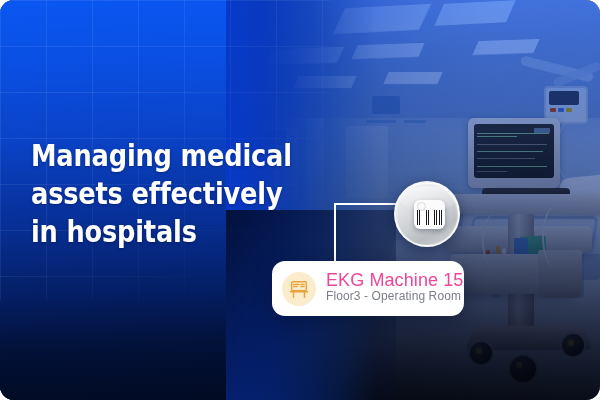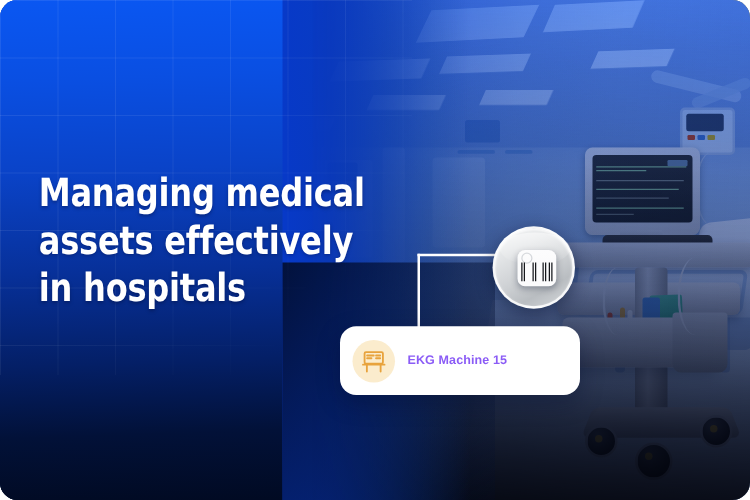--- a/index.html
+++ b/index.html
@@ -223,21 +223,21 @@
     box-shadow:0 6px 18px rgba(2,12,45,.35);
     display:flex;align-items:center;padding:0 0 0 10px;box-sizing:border-box;
   }
   .card-icon{
     width:34px;height:34px;border-radius:50%;
     background:#fbeccd;flex:0 0 34px;
     display:flex;align-items:center;justify-content:center;
   }
   .card-text{margin-left:10px;display:flex;flex-direction:column;justify-content:center;}
   .card-title{
-    font-size:10px;font-weight:700;color:#8b5cf6;line-height:16px;letter-spacing:.1px;
+    font-size:18px;font-weight:400;color:#ec4899;line-height:16px;letter-spacing:.1px;
   }
   .card-sub{
     font-size:12px;font-weight:400;color:#7b7f87;line-height:17px;letter-spacing:.1px;
   }
 </style>
 </head>
 <body>
 
 <div class="banner">
 
@@ -385,16 +385,17 @@
         <line x1="6.2" y1="9.4" x2="10" y2="9.4"></line>
         <line x1="14" y1="7" x2="17.6" y2="7"></line>
         <line x1="14" y1="9.4" x2="17.6" y2="9.4"></line>
         <line x1="2.6" y1="15" x2="21.4" y2="15"></line>
         <line x1="6" y1="15" x2="6" y2="21"></line>
         <line x1="18" y1="15" x2="18" y2="21"></line>
       </svg>
     </div>
     <div class="card-text">
       <div class="card-title">EKG Machine 15</div>
+      <div class="card-sub">Floor3 -  Operating Room</div>
     </div>
   </div>
 
 </div>
 
 </body></html>

